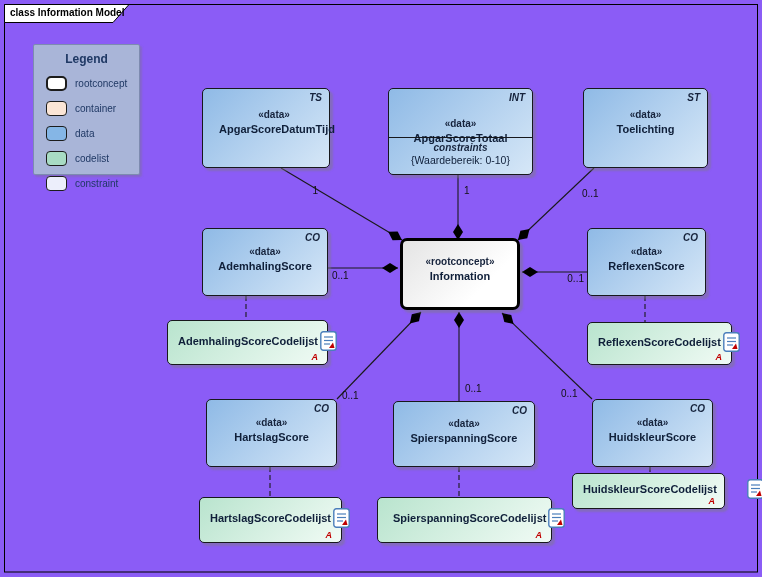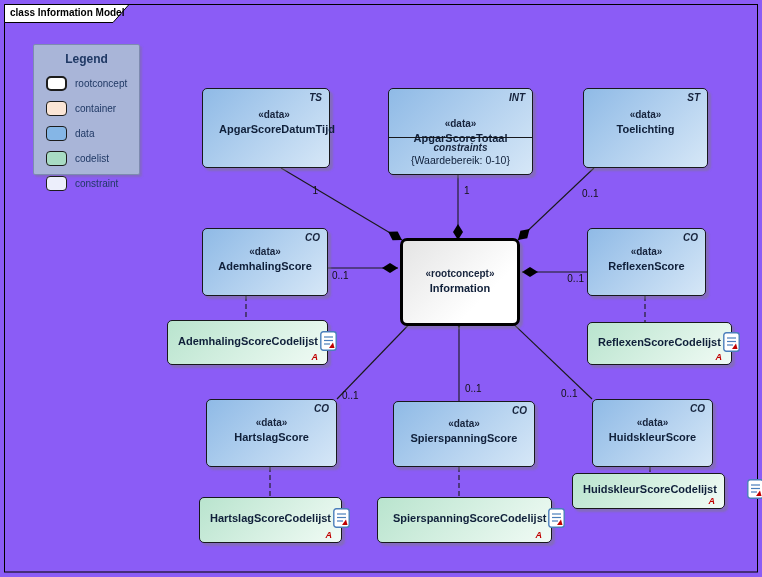--- a/index.html
+++ b/index.html
@@ -121,21 +121,21 @@
     <div class="stereo">«data»</div>
     <div class="nname">Toelichting</div>
   </div>
 
   <div class="node data" style="left:202px;top:228px;width:126px;height:68px;padding-top:17px;">
     <span class="type-tag">CO</span>
     <div class="stereo">«data»</div>
     <div class="nname">AdemhalingScore</div>
   </div>
 
-  <div class="node root" style="left:400px;top:238px;width:120px;height:88px;padding-top:27px;">
+  <div class="node root" style="left:400px;top:238px;width:120px;height:72px;padding-top:15px;">
     <div class="stereo">«rootconcept»</div>
     <div class="nname">Information</div>
   </div>
 
   <div class="node data" style="left:587px;top:228px;width:119px;height:68px;padding-top:17px;">
     <span class="type-tag">CO</span>
     <div class="stereo">«data»</div>
     <div class="nname">ReflexenScore</div>
   </div>
 

